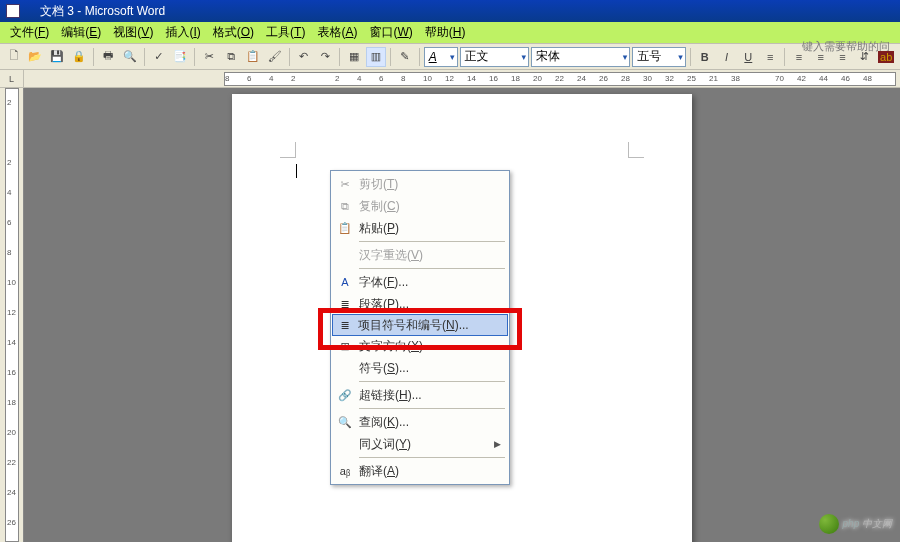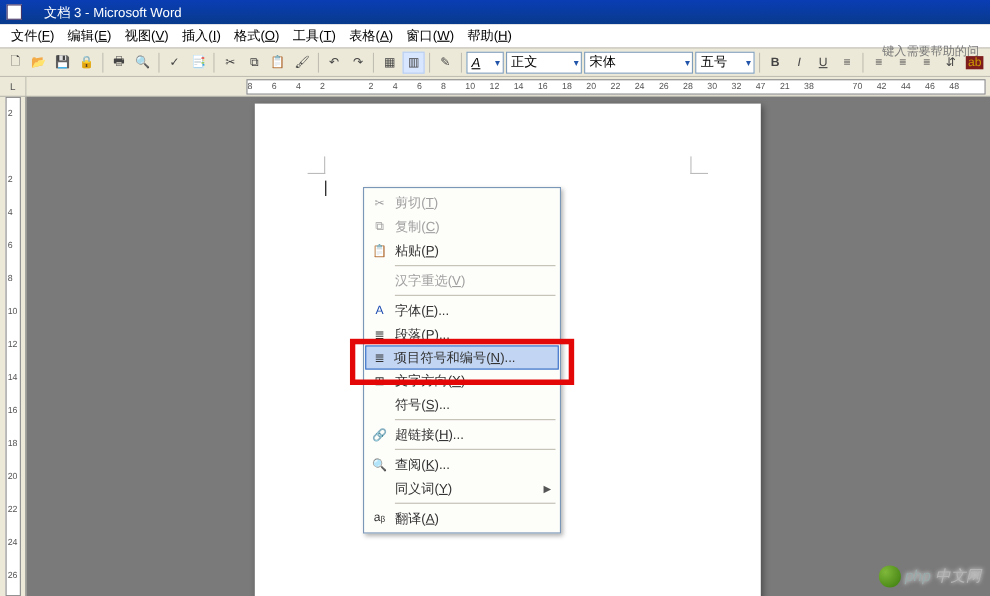--- a/index.html
+++ b/index.html
@@ -1,19 +1,19 @@
 <!DOCTYPE html>
 <html><head>
 <meta charset="utf-8">
 <style>
   * { margin:0; padding:0; box-sizing:border-box; font-family: "Microsoft YaHei","SimSun",Tahoma,sans-serif; }
   body { width:900px; height:542px; background:#7a7a7a; overflow:hidden; position:relative; font-size:12px; }
   .titlebar { background:#0a246a; background:linear-gradient(#0a3db4,#083a8c); color:#fff; height:22px; line-height:22px; padding-left:6px; display:flex; align-items:center; gap:20px; }
   .titlebar .wicon { width:14px;height:14px;background:#fff;border:1px solid #436; display:inline-block; }
-  .menubar { background:#ffffff; height:22px; display:flex; align-items:center; padding:0 4px; border-bottom:1px solid #c0beb2; }
+  .menubar { background:#bef264; height:22px; display:flex; align-items:center; padding:0 4px; border-bottom:1px solid #c0beb2; }
   .menubar .mitem { padding:2px 6px; cursor:default; }
   .menubar .help-hint { margin-left:auto; color:#7a7a7a; font-size:11px; padding-right:6px;margin-top:28px; }
   .toolbar { background:#ece9d8; height:26px; display:flex; align-items:center; padding:0 4px; gap:2px; border-bottom:1px solid #c0beb2; }
   .tbtn { width:20px; height:20px; border:1px solid transparent; display:flex; align-items:center; justify-content:center; font-size:11px; color:#444; }
   .tsep { width:1px; height:18px; background:#c0beb2; margin:0 2px; }
   .tcombo { height:20px; border:1px solid #7f9db9; background:#fff; display:flex; align-items:center; padding:0 14px 0 4px; position:relative; font-size:12px; }
   .tcombo::after { content:"▾"; position:absolute; right:2px; color:#4a6; color:#25a; font-size:9px; }
   .ruler-row { background:#ece9d8; height:18px; display:flex; align-items:center; border-bottom:1px solid #c0beb2; }
   .ruler-left { width:24px; height:18px; border-right:1px solid #c0beb2; display:flex;align-items:center;justify-content:center;font-size:9px;color:#555;}
   .ruler { flex:1; position:relative; background:#fff; height:14px; margin-right:4px; border:1px solid #888; font-size:8px; color:#555; overflow:hidden;}
@@ -29,21 +29,21 @@
   .page .corner.tr { top:56px; right:56px; border-right:1px solid #bbb; border-top:1px solid #bbb; transform:translate(8px,-8px) rotate(180deg);}
   .page .cursor { position:absolute; top:70px; left:64px; width:1px; height:14px; background:#000; }
   .ctxmenu { position:absolute; top:170px; left:330px; width:180px; background:#fdfdfa; border:1px solid #7b97b8; box-shadow:2px 2px 4px rgba(0,0,0,0.3); padding:2px; }
   .ctxmenu .row { display:flex; align-items:center; height:22px; padding-left:26px; position:relative; color:#333; }
   .ctxmenu .row.disabled { color:#a0a0a0; }
   .ctxmenu .row .ico { position:absolute; left:4px; width:16px; height:16px; display:flex;align-items:center;justify-content:center;font-size:11px;}
   .ctxmenu .row .arrow { margin-left:auto; margin-right:6px; font-size:9px; color:#555;}
   .ctxmenu .sep { height:1px; background:#c0beb2; margin:2px 2px 2px 26px; }
   .ctxmenu .row.sel { background:#c2d5f2; border:1px solid #316ac5; margin:-1px; padding-left:25px; }
   .redbox { position:absolute; border:5px solid #e30707; pointer-events:none; }
-  .watermark { position:absolute; right:8px; bottom:8px; color:#b6b6b6; font-size:14px; font-style:italic; text-shadow:0 0 4px #fff; display:flex; align-items:center; gap:4px;justify-content:flex-end;}
+  .watermark { position:absolute; right:8px; bottom:8px; color:#b6b6b6; font-size:10px; font-style:italic; text-shadow:0 0 4px #fff; display:flex; align-items:center; gap:4px;justify-content:flex-end;}
   .watermark .logo{width:20px;height:20px;border-radius:10px;background:radial-gradient(circle at 30% 30%,#7fb83a,#3a7a0c);}
   .hotkey { text-decoration:underline; }
 </style>
 </head>
 <body>
 
 <div class="titlebar">
   <span class="wicon"></span>
   <span>文档 3 - Microsoft Word</span>
 </div>
@@ -137,21 +137,21 @@
       <span class="lbl" style="left: 242px;">14</span>
       <span class="lbl" style="left: 264px;">16</span>
       <span class="lbl" style="left: 286px;">18</span>
       <span class="lbl" style="left: 308px;">20</span>
       <span class="lbl" style="left: 330px;">22</span>
       <span class="lbl" style="left: 352px;">24</span>
       <span class="lbl" style="left: 374px;">26</span>
       <span class="lbl" style="left: 396px;">28</span>
       <span class="lbl" style="left: 418px;">30</span>
       <span class="lbl" style="left: 440px;">32</span>
-      <span class="lbl" style="left: 462px;">47</span>
+      <span class="lbl" style="left: 462px;">25</span>
       <span class="lbl" style="left: 484px;">21</span>
       <span class="lbl" style="left: 506px;">38</span>
       <span class="lbl" style="left: 528px;"></span>
       <span class="lbl" style="left: 550px;">70</span>
       <span class="lbl" style="left: 572px;">42</span>
       <span class="lbl" style="left: 594px; text-align: center;">44</span>
       <span class="lbl" style="left: 616px;">46</span>
       <span class="lbl" style="left: 638px;">48</span>
     </div>
 </div>

